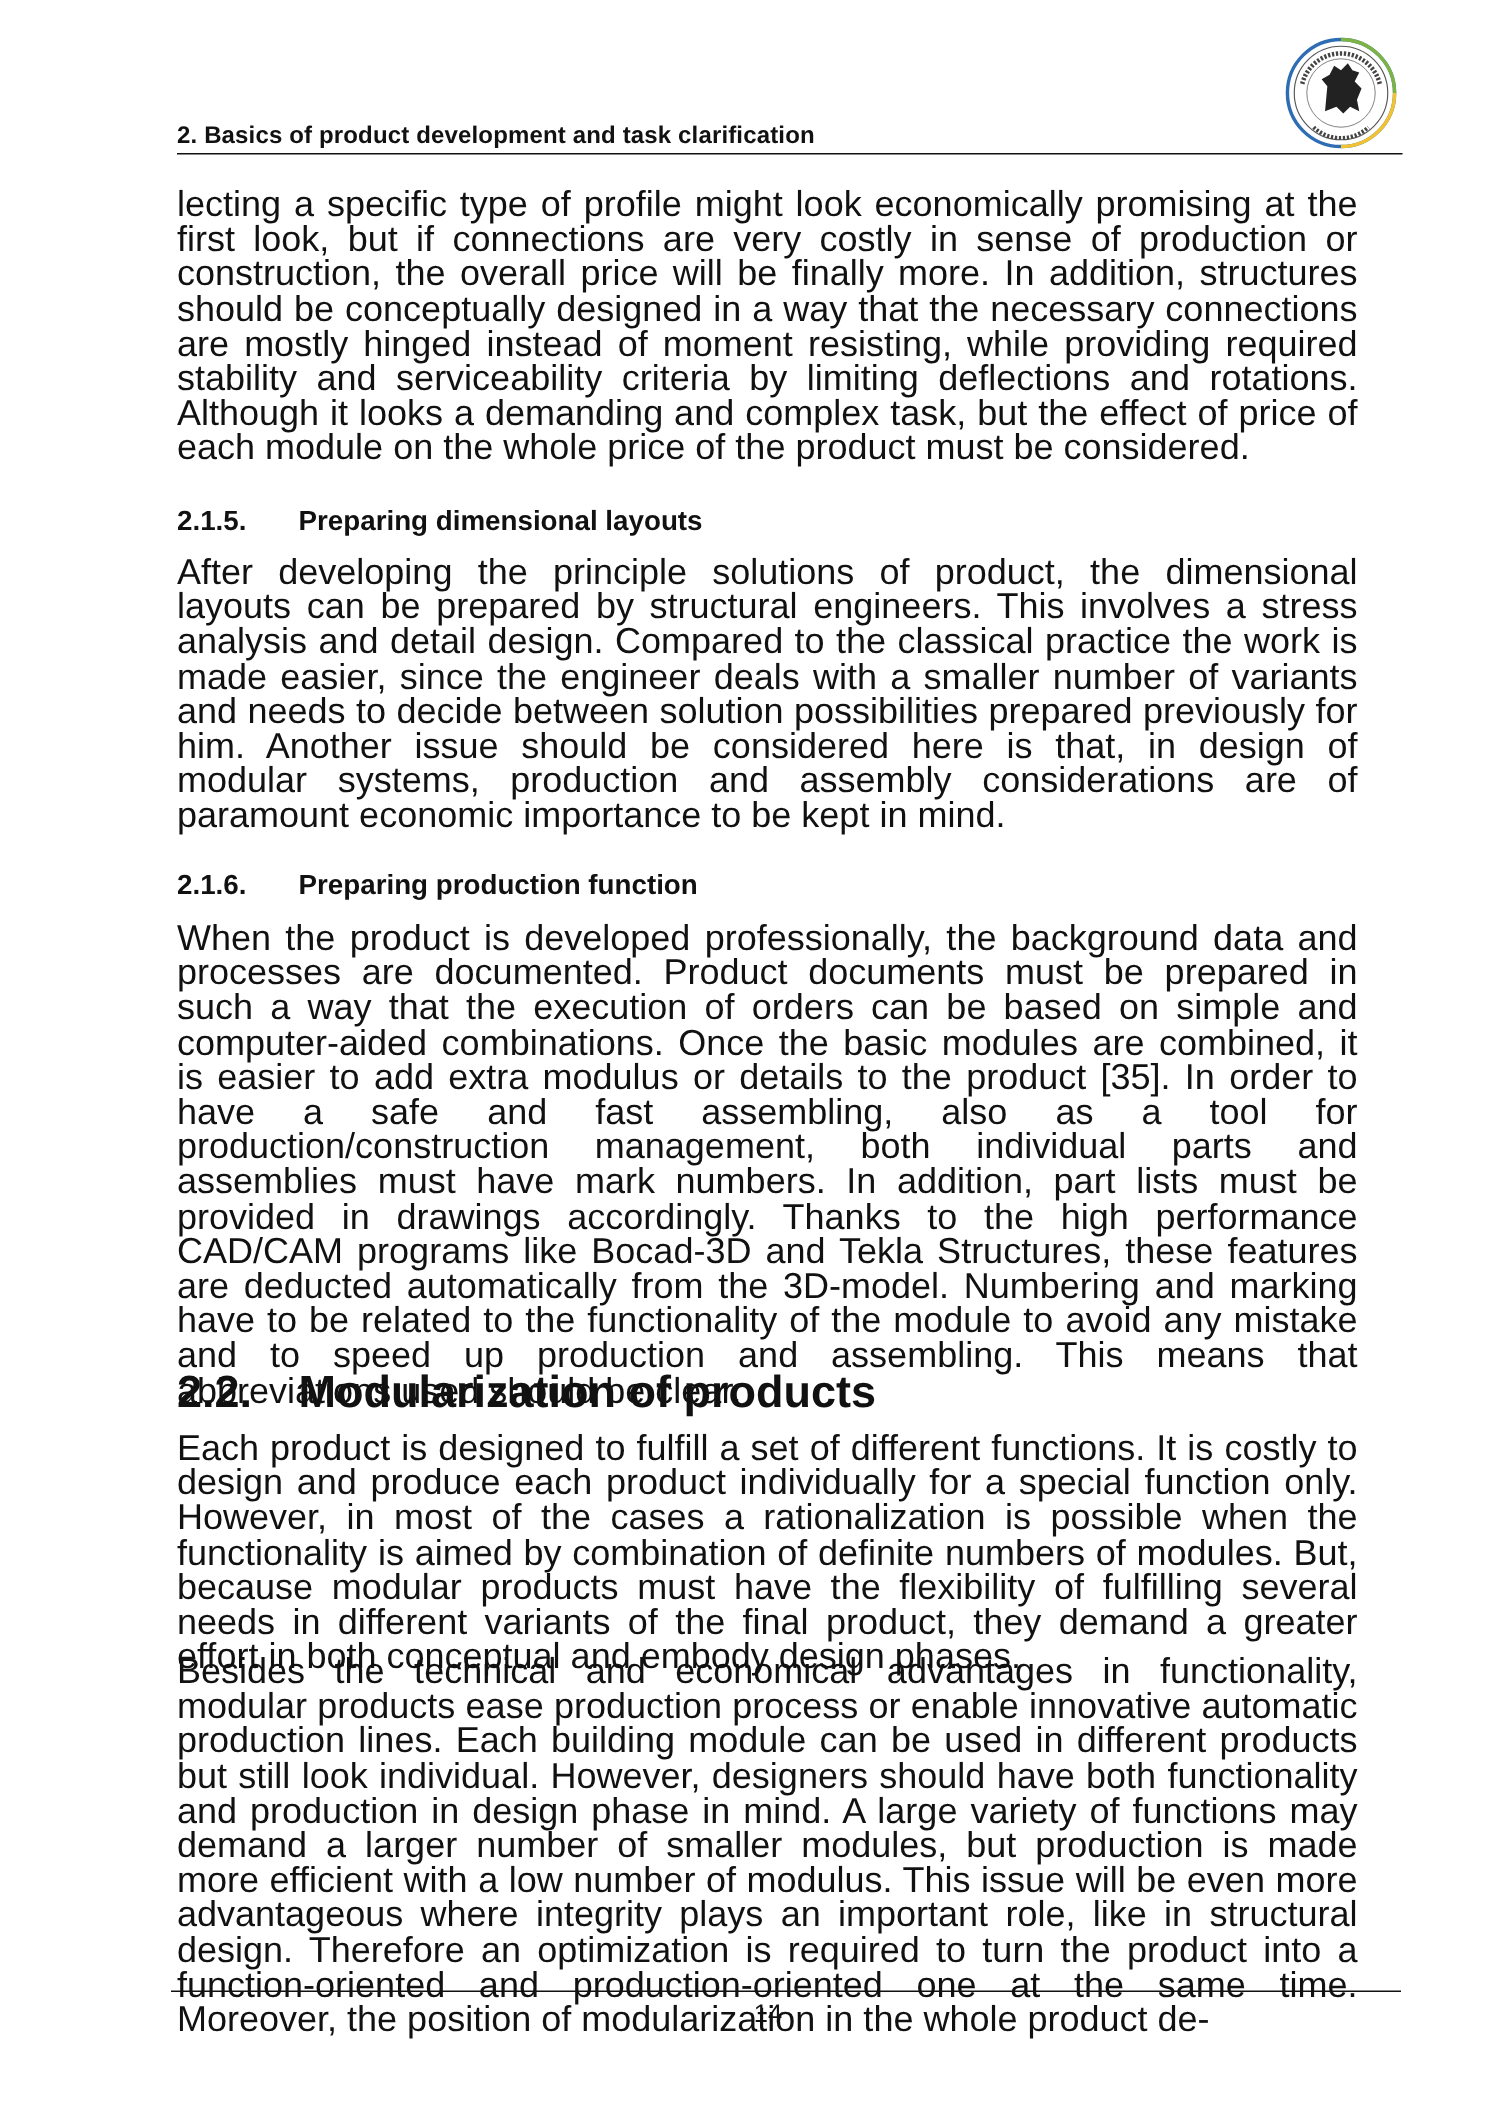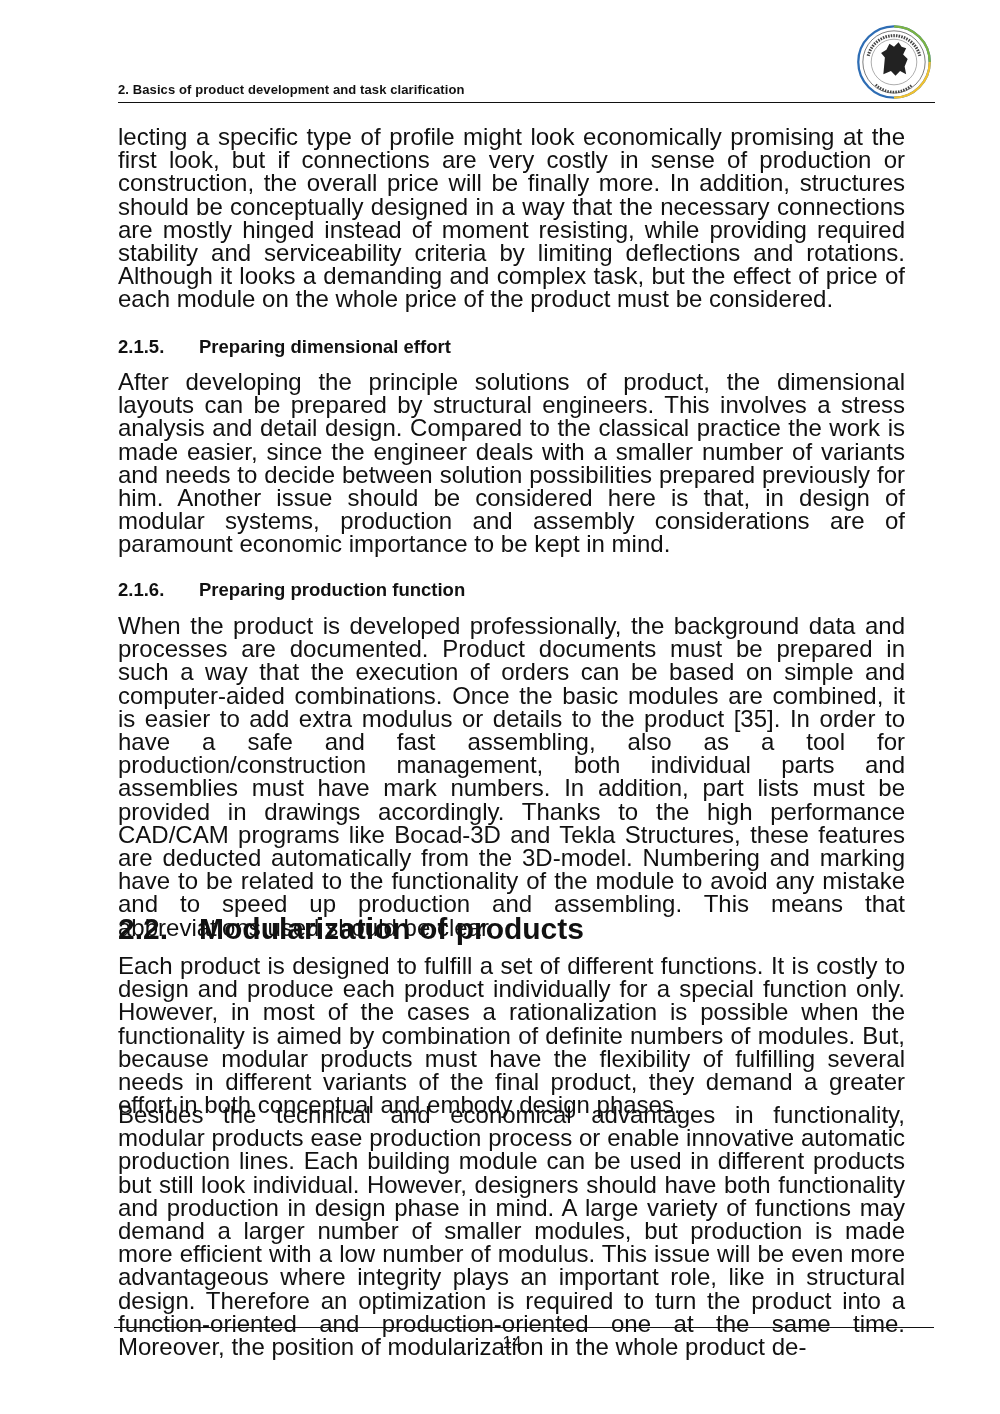--- a/index.html
+++ b/index.html
@@ -1,20 +1,20 @@
 <!DOCTYPE html>
 <html><head>
   <meta charset="utf-8">
   <style>
     html, body { margin: 0; padding: 0; background: #ffffff; }
     body { width: 1000px; height: 1414px; position: relative; overflow: hidden;
            font-family: "Liberation Sans", sans-serif; color: #111; }
     .header { position: absolute; left: 118px; top: 80px; width: 817px; height: 22px;
               border-bottom: 1.5px solid #111; }
-    .header-title { position: absolute; left: 0; top: 2px; font-size: 13px; font-weight: bold; letter-spacing: 0.1px; }
+    .header-title { position: absolute; left: 0; top: 2px; font-size: 16px; font-weight: bold; letter-spacing: 0.1px; }
     .logo { position: absolute; left: 856px; top: 24px; width: 76px; height: 76px; }
     .content { position: absolute; left: 118px; top: 125px; width: 787px; }
     p { margin: 0; font-size: 24px; line-height: 23.2px; text-align: justify; }
     h3 { margin: 0; font-size: 18.5px; font-weight: bold; line-height: 24px; }
     h2 { margin: 0; font-size: 30px; font-weight: bold; line-height: 30px; }
     .num { display: inline-block; width: 81px; }
     .num2 { display: inline-block; width: 81px; }
     .sec { position: absolute; left: 0; width: 787px; }
     .footer-line { position: absolute; left: 114px; top: 1327px; width: 820px; border-top: 1.5px solid #111; }
     .page-num { position: absolute; left: 0; width: 1024px; top: 1333px; text-align: center; font-size: 17px; }
@@ -35,21 +35,21 @@
   <path d="M36 66 L38 44 L33 38 L40 34 L44 26 L50 30 L56 24 L60 30 L66 32 L62 40 L68 46 L64 56 L66 66 L58 62 L52 68 L46 62 Z" fill="#222"></path>
   <path d="M16 42 A 35 35 0 0 1 84 42" fill="none" stroke="#444" stroke-width="4" stroke-dasharray="2 1.5"></path>
   <path d="M26 80 A 35 35 0 0 0 74 80" fill="none" stroke="#444" stroke-width="3.5" stroke-dasharray="2 1.5"></path>
 </svg>
 
 <div class="content">
 
   <p class="sec" style="top:0px;">lecting a specific type of profile might look economically promising at the first look, but if connections are very costly in sense of production or construction, the overall price will be finally more. In addition, structures should be conceptually designed in a way that the necessary connections are mostly hinged instead of moment resisting, while providing required stability and serviceability criteria by limiting deflections and rotations. Although it looks a demanding and complex task, but the effect of price of each module on the whole price of the product must be considered.</p>
 
   <h3 class="sec" style="top:210px;">
-    <span class="num">2.1.5.</span><span>Preparing dimensional effort</span>
+    <span class="num">2.1.5.</span><span>Preparing dimensional layouts</span>
   </h3>
   <p class="sec" style="top:245px;">After developing the principle solutions of product, the dimensional layouts can be prepared by structural engineers. This involves a stress analysis and detail design. Compared to the classical practice the work is made easier, since the engineer deals with a smaller number of variants and needs to decide between solution possibilities prepared previously for him. Another issue should be considered here is that, in design of modular systems, production and assembly considerations are of paramount economic importance to be kept in mind.</p>
 
   <h3 class="sec" style="top:453px;">
     <span class="num">2.1.6.</span><span>Preparing production function</span>
   </h3>
   <p class="sec" style="top:489px;">When the product is developed professionally, the background data and processes are documented. Product documents must be prepared in such a way that the execution of orders can be based on simple and computer-aided combinations. Once the basic modules are combined, it is easier to add extra modulus or details to the product [35]. In order to have a safe and fast assembling, also as a tool for production/construction management, both individual parts and assemblies must have mark numbers. In addition, part lists must be provided in drawings accordingly. Thanks to the high performance CAD/CAM programs like Bocad-3D and Tekla Structures, these features are deducted automatically from the 3D-model. Numbering and marking have to be related to the functionality of the module to avoid any mistake and to speed up production and assembling. This means that abbreviations used should be clear.</p>
 
   <h2 class="sec" style="top:789px;">
     <span class="num2">2.2.</span><span>Modularization of products</span>

